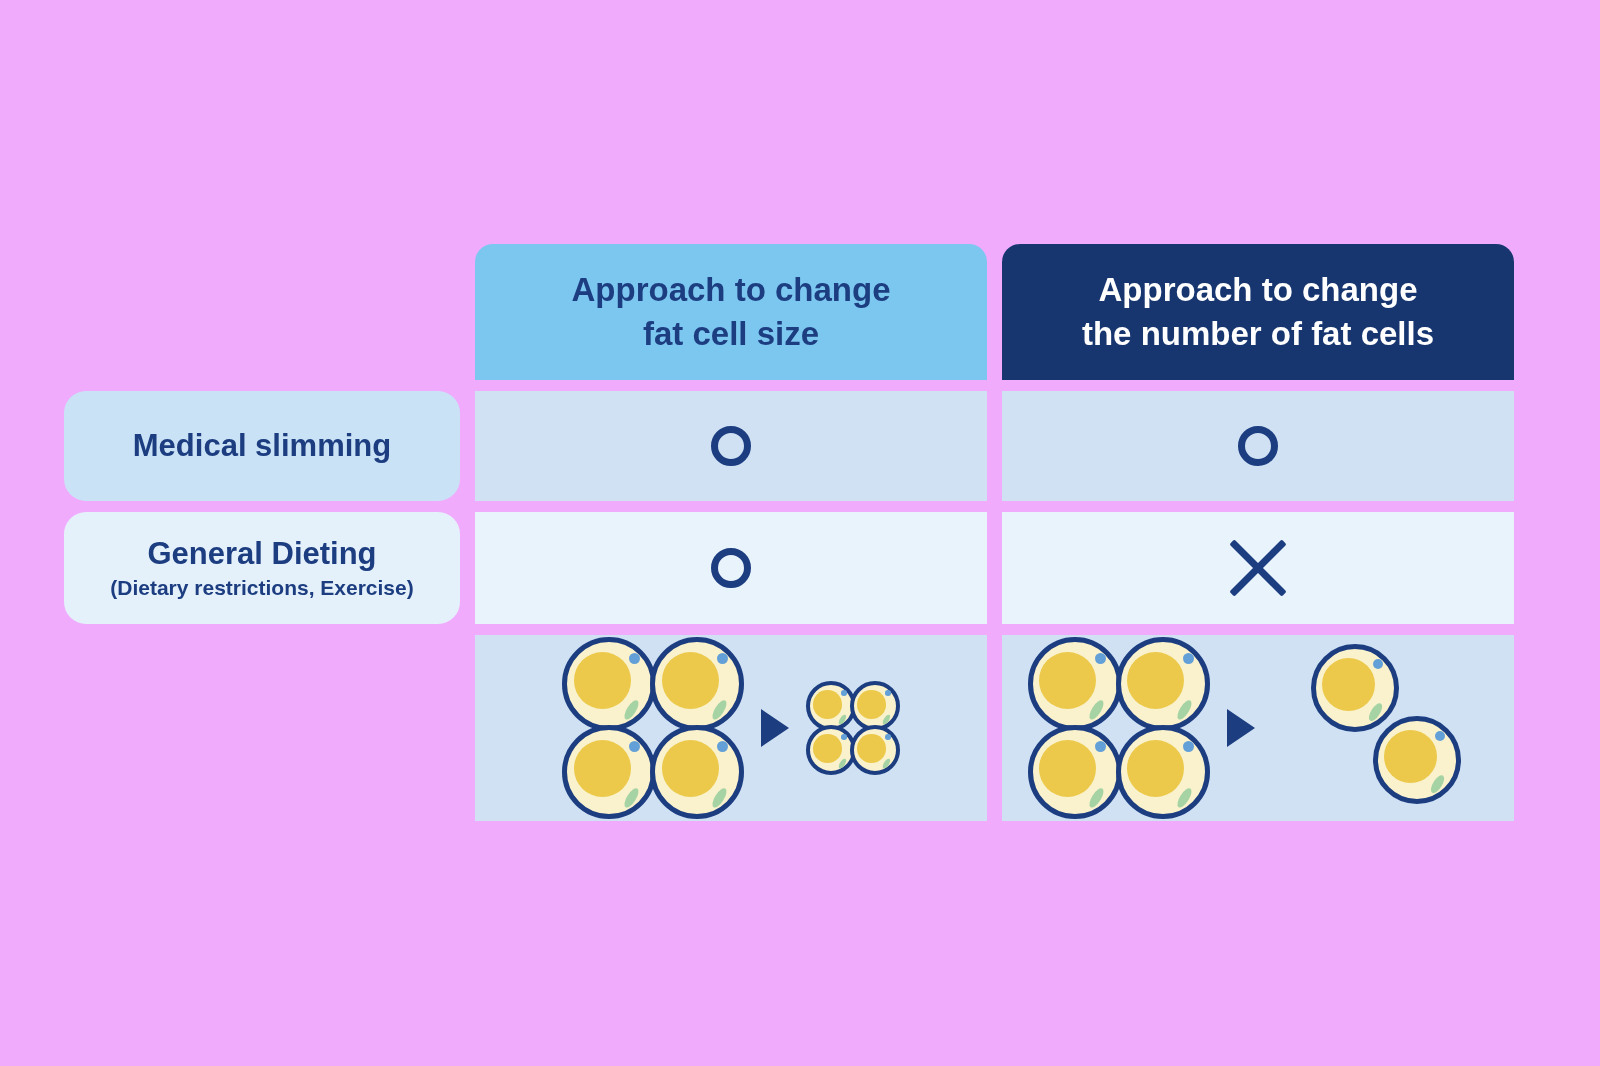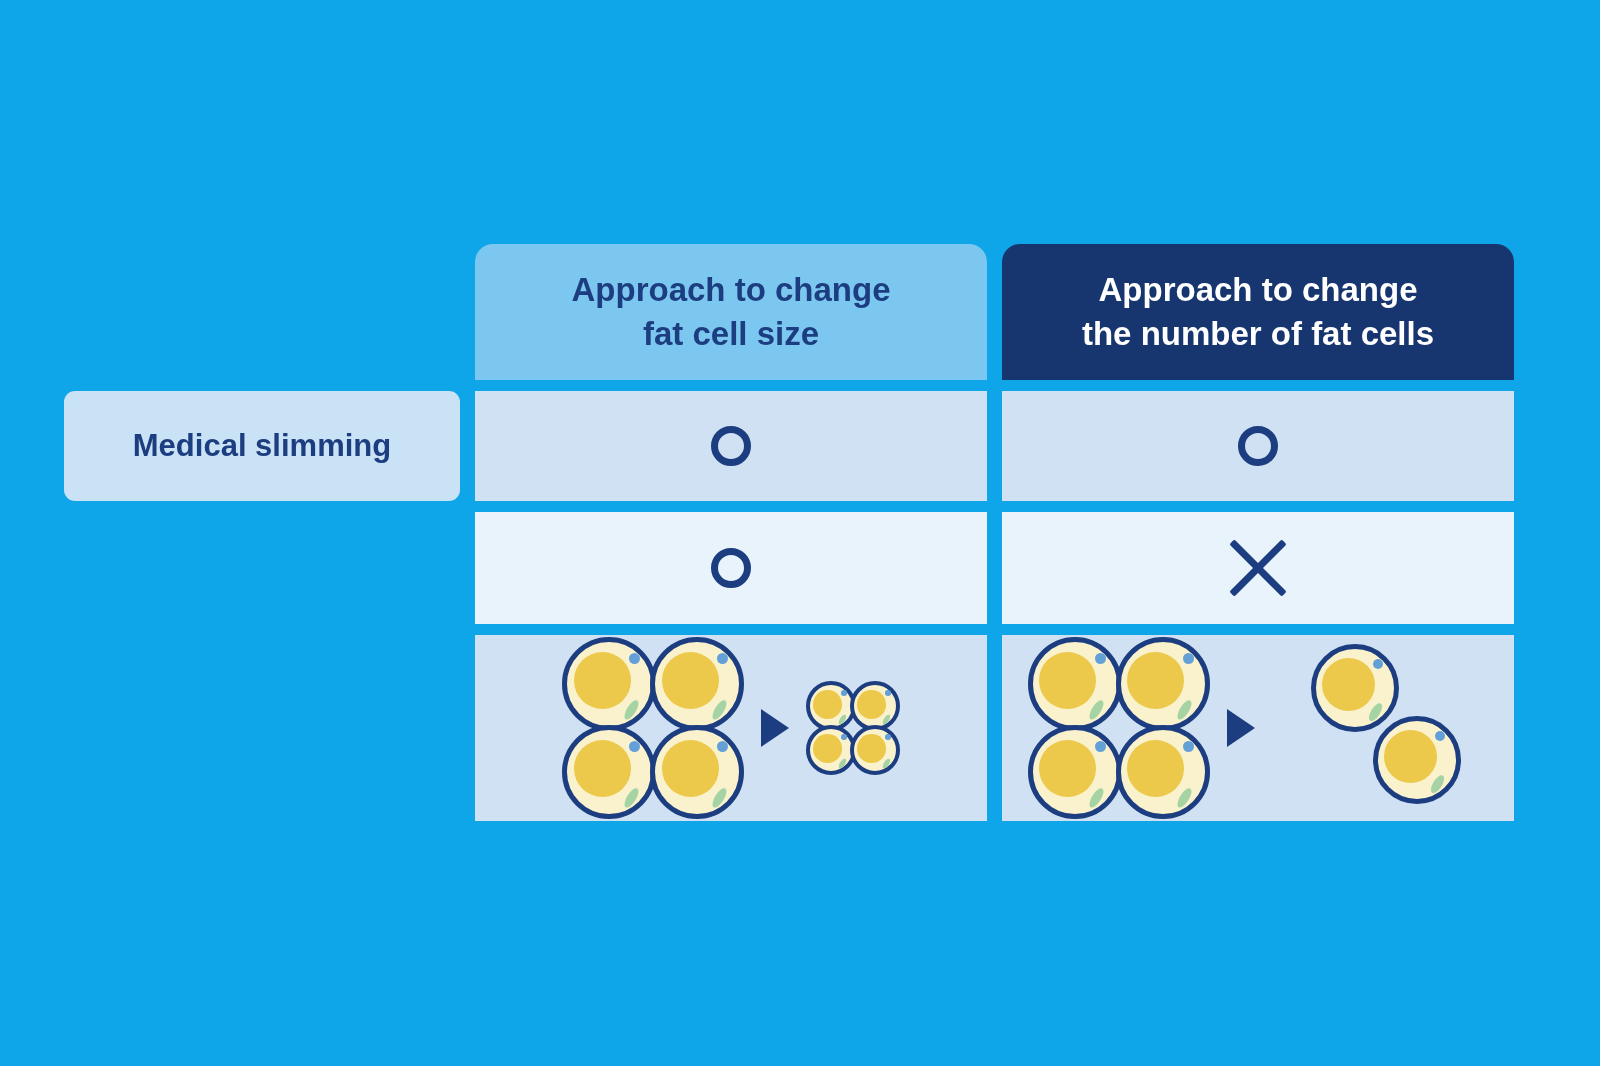--- a/index.html
+++ b/index.html
@@ -10,42 +10,42 @@
     --row2:#e9f3fb;
     --label1:#c9e2f6;
     --label2:#e4f1fb;
     --ring:#f9f2cc;
     --yolk:#ecc94b;
     --dot:#64a0d8;
     --leaf:#a6d3a4;
   }
   *{box-sizing:border-box;margin:0;padding:0}
   body{background:#fff;font-family:"Liberation Sans",sans-serif;}
-  .page{position:relative;width:1600px;height:1066px;background:#0ea5e9;overflow:hidden;}
+  .page{position:relative;width:1600px;height:1066px;background:#f0abfc;overflow:hidden;}
 
   .board{
     position:absolute;left:64px;top:244px;
     display:grid;
     grid-template-columns:396px 512px 512px;
     grid-template-rows:136px 110px 112px 186px;
     column-gap:15px;row-gap:11px;
   }
 
   .hdr{
     display:flex;align-items:center;justify-content:center;text-align:center;
     font-size:33px;font-weight:bold;line-height:1.32;
     border-radius:18px 18px 0 0;
   }
   .hdr span{white-space:pre-line;}
   .hdr-light{grid-column:2;grid-row:1;background:var(--lblue);color:var(--navy);}
   .hdr-dark{grid-column:3;grid-row:1;background:var(--navy-dark);color:#ffffff;}
 
   .rowlabel{
     display:flex;flex-direction:column;align-items:center;justify-content:center;
-    text-align:center;border-radius:11px;color:var(--navy);
+    text-align:center;border-radius:22px;color:var(--navy);
   }
   .rowlabel .lbl{font-size:31px;font-weight:bold;line-height:1.15;}
   .rowlabel .sub{font-size:21px;font-weight:bold;line-height:1.2;margin-top:4px;}
   .rl-1{grid-column:1;grid-row:2;background:var(--label1);}
   .rl-2{grid-column:1;grid-row:3;background:var(--label2);}
 
   .cell{display:flex;align-items:center;justify-content:center;}
   .r1{background:var(--row1);}
   .r2{background:var(--row2);}
   .c1{grid-column:2;}
@@ -109,20 +109,24 @@
     <div class="rowlabel rl-1">
       <div class="lbl">Medical slimming</div>
     </div>
     <div class="cell r1 c1 row2g">
       <span class="mark" data-mark="circle"></span>
     </div>
     <div class="cell r1 c2 row2g">
       <span class="mark" data-mark="circle"></span>
     </div>
 
+    <div class="rowlabel rl-2">
+      <div class="lbl">General Dieting</div>
+      <div class="sub">(Dietary restrictions, Exercise)</div>
+    </div>
     <div class="cell r2 c1 row3g">
       <span class="mark" data-mark="circle"></span>
     </div>
     <div class="cell r2 c2 row3g">
       <span class="mark" data-mark="cross"></span>
     </div>
 
     <div class="illus c1 row4g">
       <div class="cluster">
           <div class="fatcell lg">

